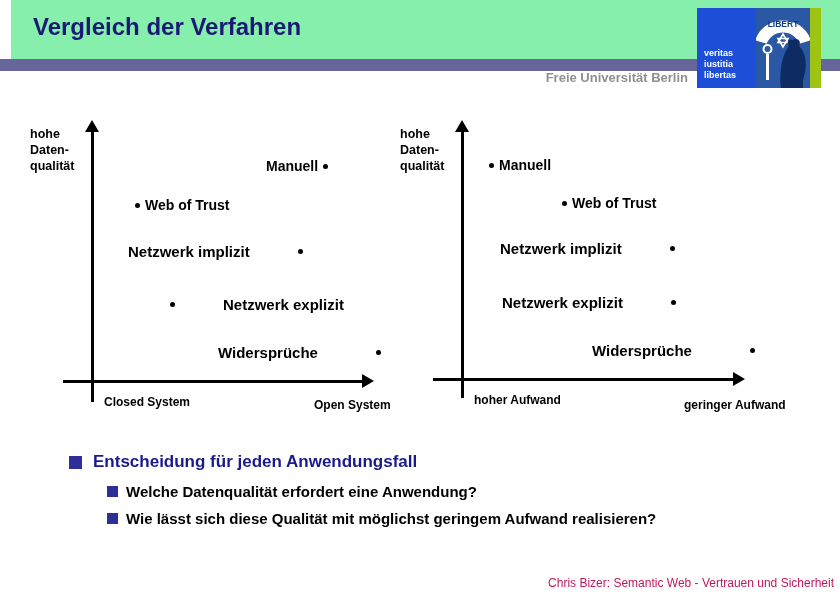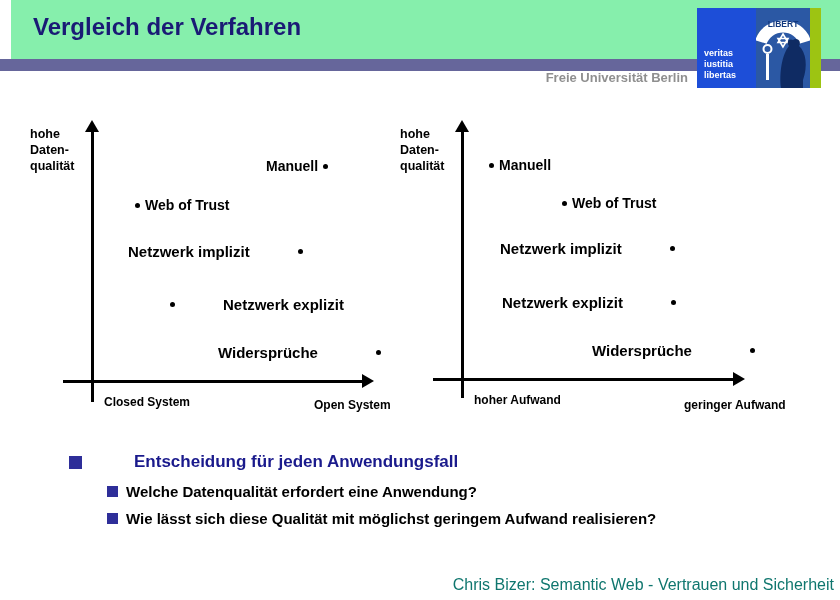--- a/index.html
+++ b/index.html
@@ -25,24 +25,24 @@
   .axlab{position:absolute;font-size:12px;font-weight:bold;color:#000;white-space:nowrap;}
   .pt{position:absolute;display:flex;align-items:center;gap:5px;font-weight:bold;color:#000;white-space:nowrap;}
   .f14{font-size:14px;} .f15{font-size:15px;gap:48px;}
   .dot{width:5px;height:5px;border-radius:50%;background:#000;flex:0 0 auto;}
   .dot.wide{margin-left:10px;}
   
   .bullet-row{position:absolute;display:flex;align-items:flex-start;}
   .sq{flex:0 0 auto;background:#2E2E99;}
   .sq-lg{width:13px;height:13px;margin-top:4px;margin-right:11px;}
   .sq-sm{width:11px;height:11px;margin-top:3px;margin-right:8px;}
-  .bullet-main-text{font-size:17px;font-weight:bold;color:#1A1A8C;white-space:nowrap;margin-left:41px;}
+  .bullet-main-text{font-size:17px;font-weight:bold;color:#1A1A8C;white-space:nowrap;}
   .bullet-sub-text{font-size:15px;font-weight:bold;color:#000;white-space:nowrap;}
   
-  .footer{position:absolute;right:6px;top:576px;font-size:16px;color:#0f766e;white-space:nowrap;}
+  .footer{position:absolute;right:6px;top:576px;font-size:12px;color:#be185d;white-space:nowrap;}
 </style>
 </head>
 <body>
 
 <div class="slide">
 
   <div class="header">
     <div class="title">Vergleich der Verfahren</div>
   </div>
   <div class="band"></div>

